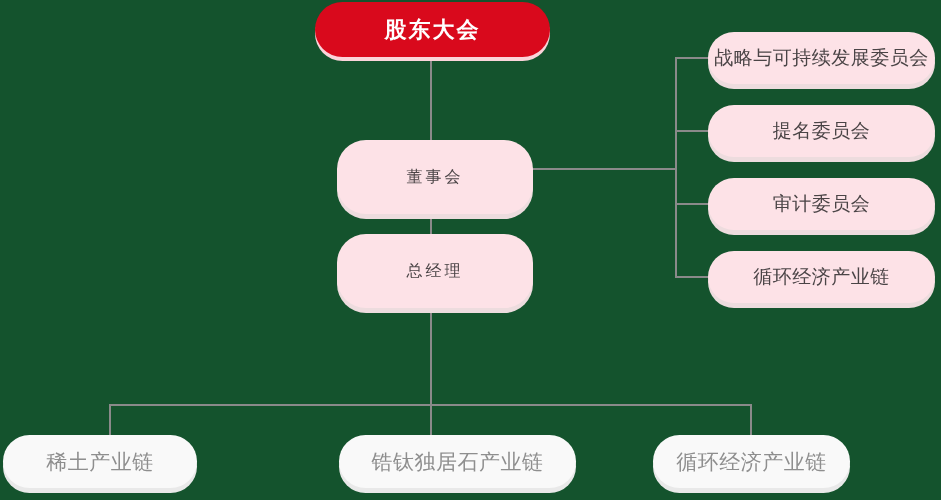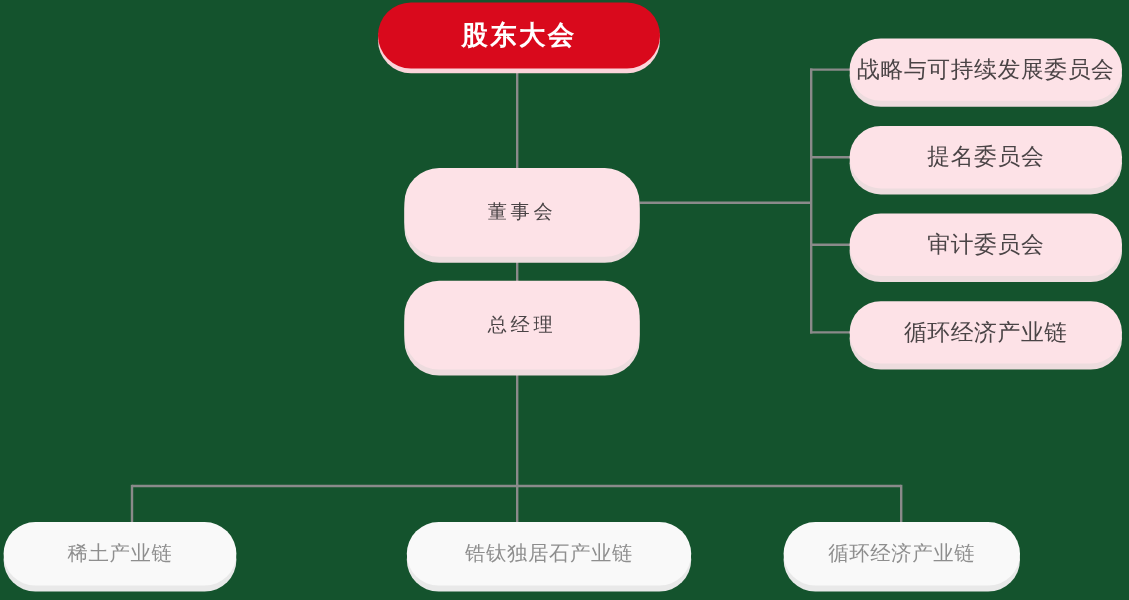--- a/index.html
+++ b/index.html
@@ -69,21 +69,21 @@
   .node-committee.c1 { top: 32px; }
   .node-committee.c2 { top: 105px; }
   .node-committee.c3 { top: 178px; }
   .node-committee.c4 { top: 251px; }
   .node-chain {
     top: 435px;
     height: 53px;
     background: var(--white-fill, #f9f9f9);
     color: var(--white-text, #8e8e8e);
     border-radius: 27px;
-    font-size: 17px;
+    font-size: 21px;
     letter-spacing: 0.5px;
     box-shadow: 0 5px 0 0 var(--white-shadow, #e9e9e9);
   }
   .node-chain.b1 { left: 3px;   width: 194px; }
   .node-chain.b2 { left: 339px; width: 237px; }
   .node-chain.b3 { left: 653px; width: 197px; }
 </style>
 </head>
 <body>
 

